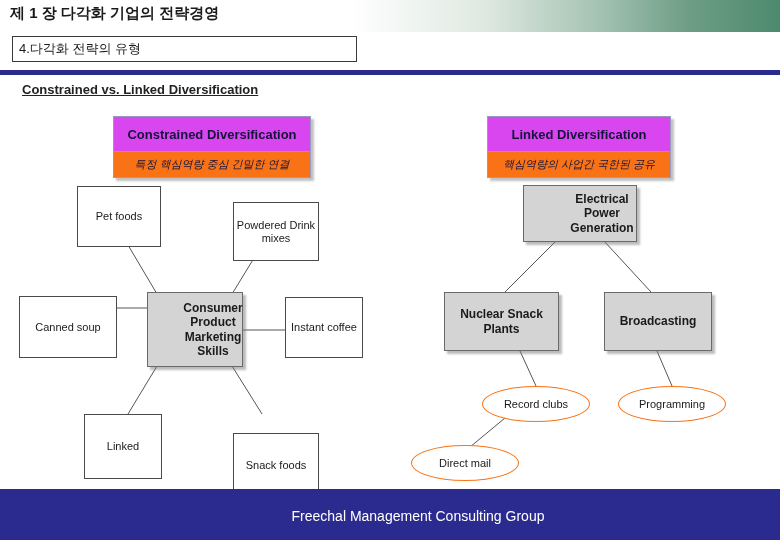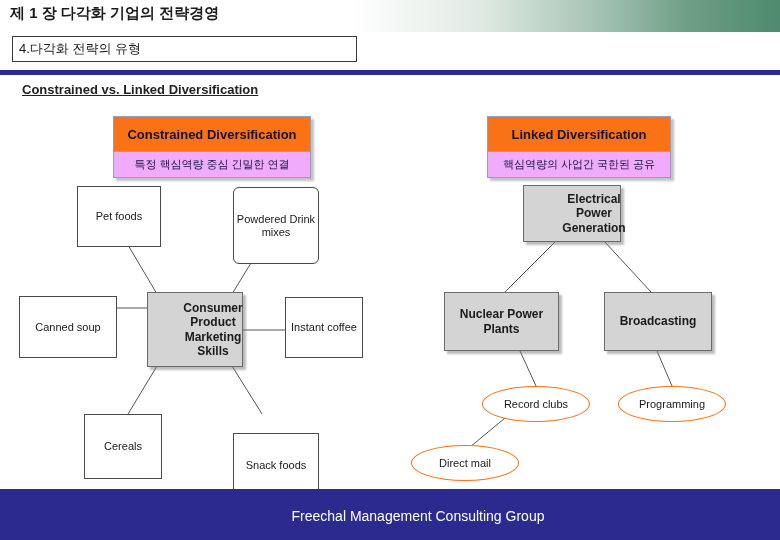--- a/index.html
+++ b/index.html
@@ -60,45 +60,46 @@
     font-size: 13px;
     font-weight: bold;
     color: #222222;
     text-decoration: underline;
     white-space: nowrap;
   }
 
   
   .colhead {
     position: absolute;
-    background: #f97316;
+    background: #d946ef;
     border: 1px solid #9a9ac0;
     box-sizing: border-box;
     display: flex;
     align-items: center;
     justify-content: center;
     text-align: center;
     box-shadow: 3px 3px 2px rgba(120,120,120,0.45);
   }
   .colhead .t1 {
     font-size: 13px;
     font-weight: bold;
     color: #14143c;
   }
   .colhead-sub {
     position: absolute;
-    background: #f0abfc;
+    background: #f97316;
     border: 1px solid #9a9ac0;
     border-top: none;
     box-sizing: border-box;
     display: flex;
     align-items: center;
     justify-content: center;
     text-align: center;
     box-shadow: 3px 3px 2px rgba(120,120,120,0.45);
+    font-style: italic;
   }
   .colhead-sub .t2 {
     font-size: 11px;
     color: #14143c;
   }
 
   
   .node {
     position: absolute;
     box-sizing: border-box;
@@ -199,50 +200,50 @@
   <line x1="604" y1="241" x2="651" y2="292" stroke="#555555" stroke-width="1"></line>
   <line x1="520" y1="351" x2="536" y2="386" stroke="#555555" stroke-width="1"></line>
   <line x1="657" y1="351" x2="672" y2="386" stroke="#555555" stroke-width="1"></line>
   <line x1="505" y1="418" x2="470" y2="447" stroke="#555555" stroke-width="1"></line>
 </svg>
 
 <div class="node node-white" style="left:77px; top:186px; width:84px; height:61px;">
   <span>Pet foods</span>
 </div>
 
-<div class="node node-white" style="left:233px; top:187px; width:86px; height:77px;border-radius:6px;">
+<div class="node node-white" style="left:233px; top:202px; width:86px; height:59px;">
   <span style="white-space:pre-line;">Powdered Drink mixes</span>
 </div>
 
 <div class="node node-white" style="left:19px; top:296px; width:98px; height:62px;">
   <span>Canned soup</span>
 </div>
 
 <div class="node node-grey" style="left:147px; top:292px; width:96px; height:75px;">
   <span style="white-space:pre-line;padding-left:36px;">Consumer Product Marketing Skills</span>
 </div>
 
 <div class="node node-white" style="left:285px; top:297px; width:78px; height:61px;">
   <span>Instant coffee</span>
 </div>
 
 <div class="node node-white" style="left:84px; top:414px; width:78px; height:65px;">
-  <span>Cereals</span>
+  <span>Linked</span>
 </div>
 
 <div class="node node-white" style="left:233px; top:433px; width:86px; height:65px;">
   <span>Snack foods</span>
 </div>
 
-<div class="node node-grey" style="left:523px; top:185px; width:98px; height:57px;padding-left:44px;">
+<div class="node node-grey" style="left:523px; top:185px; width:114px; height:57px;padding-left:44px;">
   <span style="white-space:pre-line;">Electrical Power Generation</span>
 </div>
 
 <div class="node node-grey" style="left:444px; top:292px; width:115px; height:59px;">
-  <span style="white-space:pre-line;">Nuclear Power Plants</span>
+  <span style="white-space:pre-line;">Nuclear Snack Plants</span>
 </div>
 
 <div class="node node-grey" style="left:604px; top:292px; width:108px; height:59px;">
   <span>Broadcasting</span>
 </div>
 
 <div class="node node-ellipse" style="left:482px; top:386px; width:108px; height:36px;">
   <span>Record clubs</span>
 </div>
 

